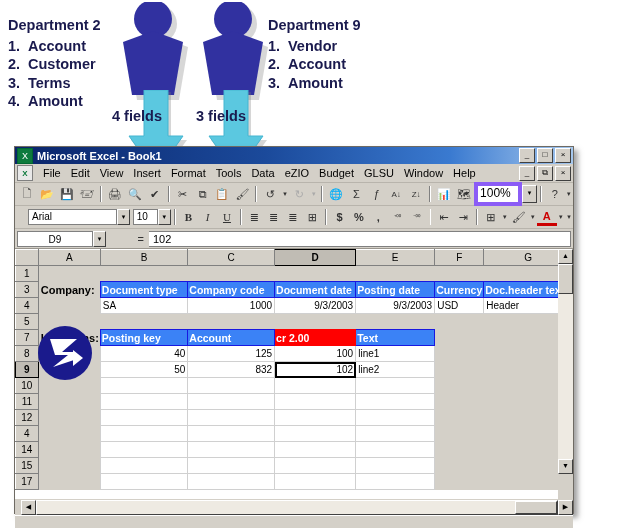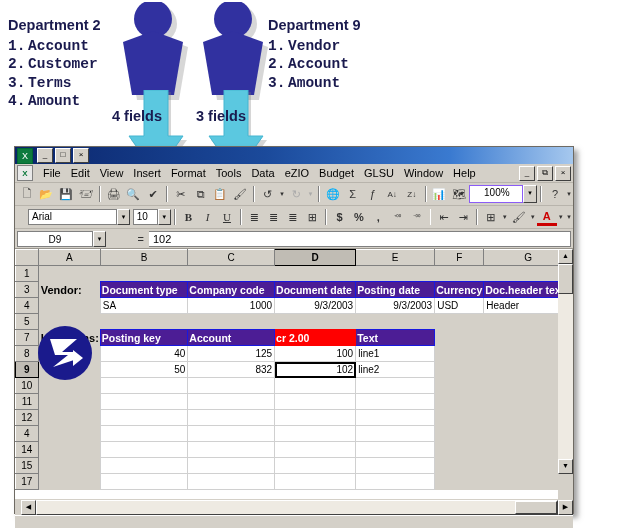--- a/index.html
+++ b/index.html
@@ -6,21 +6,21 @@
   body{
     width:624px;height:528px;background:#ffffff;overflow:hidden;
     font-family:"Liberation Sans", sans-serif;position:relative;
   }
   
   #diagram{position:absolute;left:0;top:0;width:624px;height:148px;}
   .dept-block{position:absolute;color:#1a1a4e;font-weight:bold;font-size:14.5px;line-height:18.5px;}
   #dept2{left:8px;top:16px;}
   #dept1{left:268px;top:16px;}
   .dept-title{font-size:14.5px;font-weight:bold;margin-bottom:2px;}
-  .dept-list{margin:0;padding:0;list-style:none;font-family:Liberation Mono, monospace;}
+  .dept-list{margin:0;padding:0;list-style:none;}
   .dept-list li{display:block;white-space:nowrap;}
   .dept-num{display:inline-block;width:20px;}
   .fields-label{position:absolute;color:#1a1a4e;font-weight:bold;font-size:14.5px;}
   #fields4{left:112px;top:108px;}
   #fields3{left:196px;top:108px;}
   .person{position:absolute;}
   #person-left{left:122px;top:2px;}
   #person-right{left:202px;top:2px;}
   .arrowwrap{position:absolute;}
   #arrow-left{left:127px;top:90px;}
@@ -53,22 +53,22 @@
     display:flex;align-items:center;justify-content:center;margin-right:5px;color:#0d7a3d;font-size:8px;font-weight:bold;}
   .menuitem{padding:1px 5px;font-size:11px;color:#000;white-space:nowrap;}
   .menu-spacer{flex:1;}
   .mdibtns{display:flex;gap:2px;padding-right:2px;}
 
   .toolbar{height:22px;display:flex;align-items:center;background:#d4d0c8;padding-left:2px;
     border-bottom:1px solid #b8b4ac;}
   .tb-btn{width:20px;height:20px;display:flex;align-items:center;justify-content:center;
     font-size:11px;color:#333;}
   .tb-sep{width:1px;height:16px;background:#808080;border-right:1px solid #fff;margin:0 3px;}
-  .tb-zoom{width:38px;height:16px;background:#fff;border:1px solid #8b5cf6;
-    font-size:10px;line-height:14px;padding-left:14px;}
+  .tb-zoom{width:38px;height:16px;background:#fff;border:4px solid #8b5cf6;
+    font-size:12px;line-height:14px;padding-left:2px;}
   .tb-zoom-arrow{width:13px;height:16px;background:#d4d0c8;border:1px solid #fff;
     border-right-color:#404040;border-bottom-color:#404040;font-size:7px;line-height:14px;text-align:center;}
 
   .fmtbar{height:22px;display:flex;align-items:center;background:#d4d0c8;padding-left:13px;
     border-bottom:1px solid #b8b4ac;}
   .fontbox{width:92px;height:16px;background:#fff;border:1px solid #808080;font-size:10px;
     line-height:14px;padding-left:3px;box-sizing:border-box;}
   .sizebox{width:26px;height:16px;background:#fff;border:1px solid #808080;font-size:10px;
     line-height:14px;padding-left:3px;box-sizing:border-box;}
   .combo-arrow{width:13px;height:16px;background:#d4d0c8;border:1px solid #fff;
@@ -89,21 +89,21 @@
     border-right-color:#808080;border-bottom-color:#808080;
     text-align:center;font-size:10px;color:#000;}
   .colhdr td.sel{background:#c0bcb4;border:1px solid #000;font-weight:bold;}
   .rowhdr{width:22px;height:13px;background:#d4d0c8;border:1px solid #fff;
     border-right-color:#808080;border-bottom-color:#808080;text-align:center;font-size:10px;}
   .rowhdr.sel{background:#c0bcb4;border:1px solid #000;font-weight:bold;}
   td.cell{border:1px solid #d0d0d0;height:13px;font-size:10px;padding:0 2px;
     overflow:hidden;white-space:nowrap;background:#fff;}
   td.nogrid{border:0;background:#d4d0c8;}
   td.lbl{border:0;background:#d4d0c8;font-weight:bold;font-size:11px;padding-left:2px;white-space:nowrap;}
-  td.hdrblue{background:#4c1d95;color:#fff;font-weight:bold;font-size:10.5px;border:1px solid #1818e0;}
+  td.hdrblue{background:#3b82f6;color:#fff;font-weight:bold;font-size:10.5px;border:1px solid #1818e0;}
   td.hdrred{background:#ff0000;color:#fff;font-weight:bold;font-size:10.5px;border:1px solid #ff0000;}
   td.right{text-align:right;}
   td.selcell{outline:2px solid #000;outline-offset:-2px;position:relative;}
   #zlogo{position:absolute;left:22px;top:76px;width:56px;height:56px;pointer-events:none;}
 
   .vscroll{position:absolute;right:0;top:0;width:15px;height:250px;background:#d4d0c8;}
   .sb-btn{width:13px;height:13px;background:#d4d0c8;border:1px solid #fff;
     border-right-color:#404040;border-bottom-color:#404040;font-size:7px;text-align:center;line-height:11px;}
   .sb-thumb{background:#d4d0c8;border:1px solid #fff;border-right-color:#404040;border-bottom-color:#404040;}
 
@@ -180,20 +180,21 @@
   </div>
 
   <div class="fields-label" id="fields4">4 fields</div>
   <div class="fields-label" id="fields3">3 fields</div>
 </div>
 
 <div id="excel">
 
   <div class="titlebar">
     <div class="tb-icon">X</div>
+    <div class="title-text">Microsoft Excel - Book1</div>
     <div class="winbtns">
       <div class="winbtn">_</div>
       <div class="winbtn">□</div>
       <div class="winbtn">×</div>
     </div>
   </div>
 
   <div class="menubar">
     <div class="mb-icon">X</div>
     <div class="menuitem">File</div>
@@ -318,21 +319,21 @@
         <td>G</td>
       </tr>
 
       <tr>
         <td class="rowhdr">1</td>
         <td class="nogrid" colspan="7"></td>
       </tr>
 
       <tr>
         <td class="rowhdr">3</td>
-        <td class="lbl">Vendor:</td>
+        <td class="lbl">Company:</td>
         <td class="hdrblue">Document type</td>
         <td class="hdrblue">Company code</td>
         <td class="hdrblue">Document date</td>
         <td class="hdrblue">Posting date</td>
         <td class="hdrblue">Currency</td>
         <td class="hdrblue">Doc.header text</td>
       </tr>
 
       <tr>
         <td class="rowhdr">4</td>

